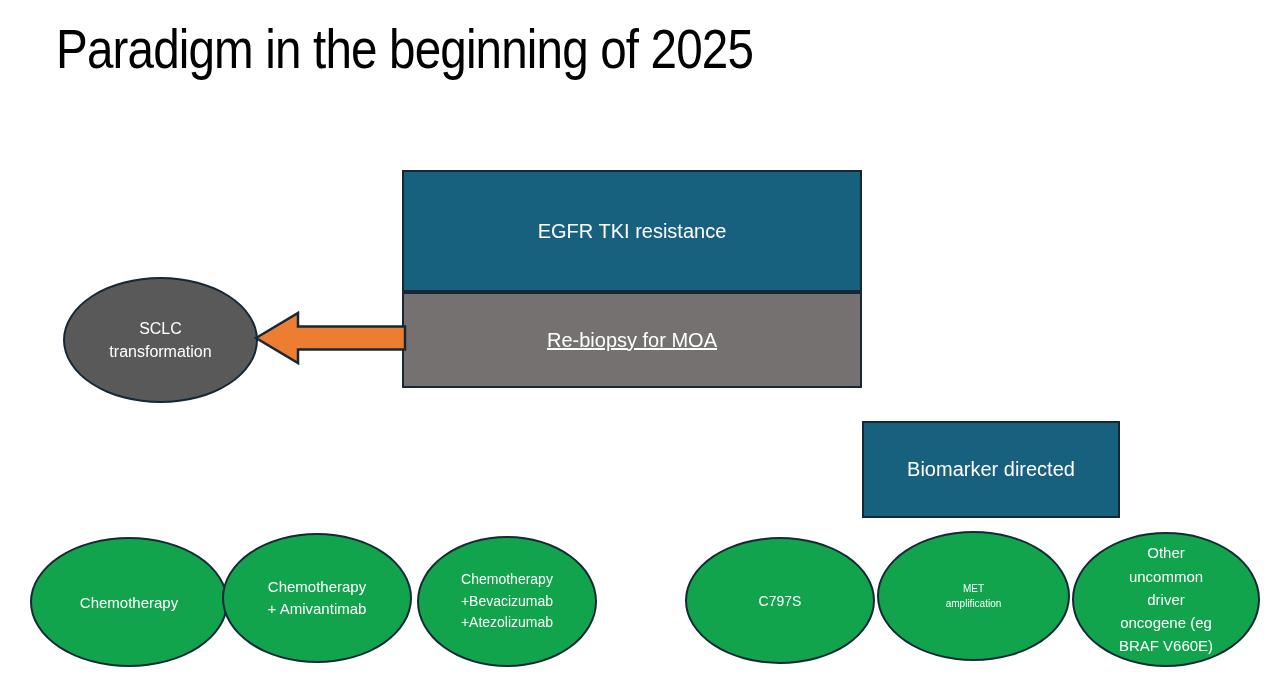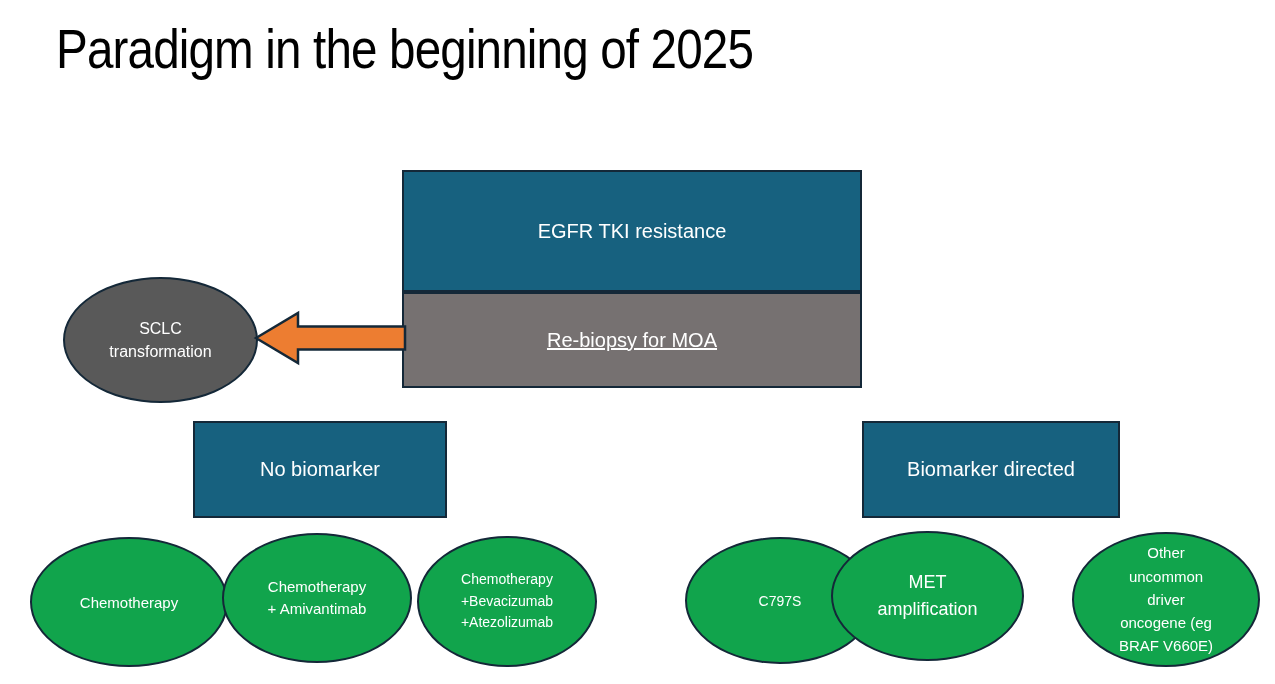--- a/index.html
+++ b/index.html
@@ -39,21 +39,21 @@
   #egfr-box{left:402px;top:170px;width:460px;height:122px;}
   #rebiopsy-box{left:402px;top:292px;width:460px;height:96px;}
   #sclc-ellipse{left:63px;top:277px;width:195px;height:126px;}
   #arrow-svg{position:absolute;left:252px;top:310px;width:156px;height:56px;}
   #no-biomarker-box{left:193px;top:421px;width:254px;height:97px;}
   #biomarker-directed-box{left:862px;top:421px;width:258px;height:97px;}
   #ellipse-chemo{left:30px;top:537px;width:198px;height:130px;font-size:15px;}
   #ellipse-chemo-amivantimab{left:222px;top:533px;width:190px;height:130px;font-size:15px;line-height:1.5;}
   #ellipse-chemo-bev-atezo{left:417px;top:536px;width:180px;height:131px;font-size:14px;line-height:1.55;}
   #ellipse-c797s{left:685px;top:537px;width:190px;height:127px;font-size:14px;}
-  #ellipse-met{left:831px;top:531px;width:193px;height:130px;font-size:18px;line-height:1.5;align-items:center;}
+  #ellipse-met{left:877px;top:531px;width:193px;height:130px;font-size:10px;line-height:1.5;align-items:center;}
   #ellipse-other{left:1072px;top:532px;width:188px;height:135px;font-size:15px;line-height:1.55;}
 </style>
 </head>
 <body>
 
 <div class="slide">
 
   <h1 class="slide-title">Paradigm in the beginning of 2025</h1>
 
   <div class="box teal" id="egfr-box">
@@ -66,23 +66,20 @@
 
   <div class="ellipse darkgray" id="sclc-ellipse">
     <span class="lbl">SCLC
 transformation</span>
   </div>
 
   <svg id="arrow-svg" viewBox="0 0 156 56" aria-hidden="true">
     <polygon points="4,28 46,3 46,16.5 153,16.5 153,39.5 46,39.5 46,53" fill="var(--orange)" stroke="var(--outline)" stroke-width="2.5" stroke-linejoin="miter"></polygon>
   </svg>
 
-  <div class="box teal" id="no-biomarker-box">
-    <span class="lbl">No biomarker</span>
-  </div>
 
   <div class="box teal" id="biomarker-directed-box">
     <span class="lbl">Biomarker directed</span>
   </div>
 
   <div class="ellipse green" id="ellipse-chemo">
     <span class="lbl">Chemotherapy</span>
   </div>
 
   <div class="ellipse green" id="ellipse-chemo-amivantimab">

